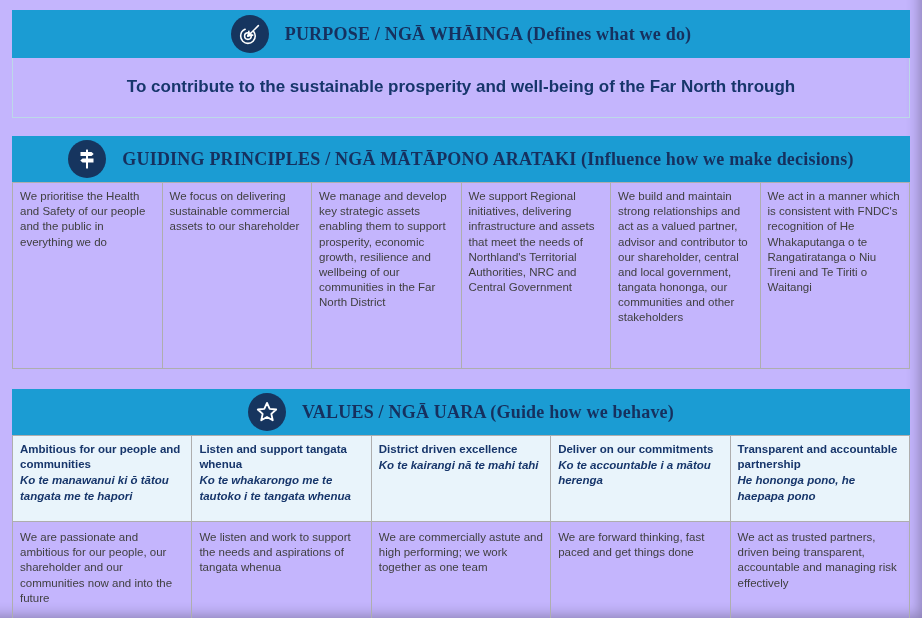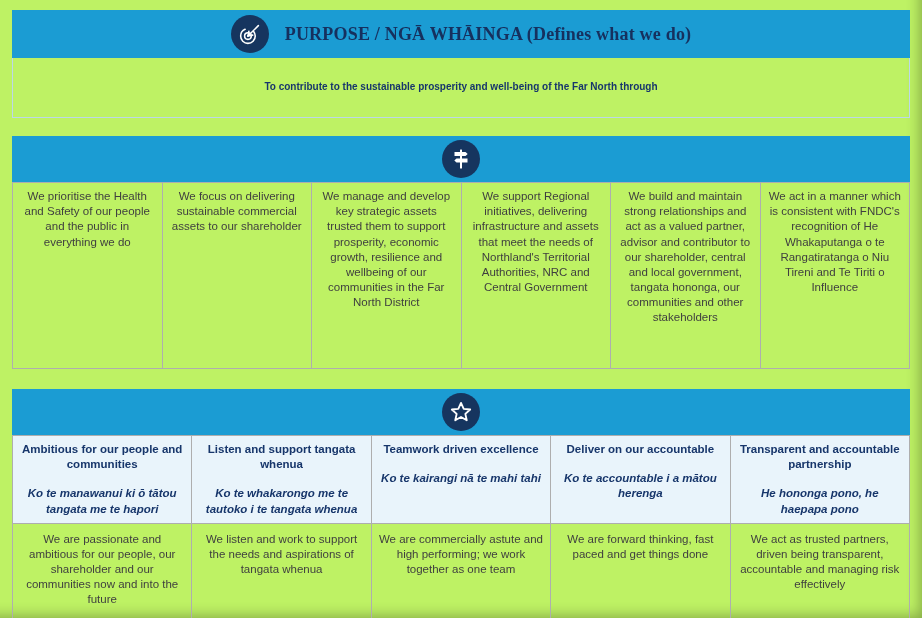--- a/index.html
+++ b/index.html
@@ -5,21 +5,21 @@
   * { box-sizing: border-box; margin: 0; padding: 0; }
   html, body { background: #ffffff; }
   body {
     width: 922px; height: 618px;
     font-family: "Liberation Sans", sans-serif;
     color: #3f3f3f;
   }
   .page {
     width: 922px; height: 618px;
     padding: 10px 12px 6px 12px;
-    background: #bef264;
+    background: #c4b5fd;
     box-shadow: inset -12px -12px 14px -10px rgba(0,0,0,0.30);
   }
   
   .section-header {
     background: #1b9cd3;
     height: 48px;
     display: flex;
     align-items: center;
     justify-content: center;
     gap: 16px;
@@ -44,31 +44,30 @@
     height: 60px;
     border: 1px solid #bcd8e8;
     border-top: none;
     display: flex;
     flex-direction: column;
     align-items: center;
     justify-content: center;
     text-align: center;
     color: #17366b;
     font-weight: bold;
-    font-size: 10px;
+    font-size: 17px;
     line-height: 1.45;
   }
   .gap18 { height: 18px; }
   .gap20 { height: 20px; }
   
   table { width: 100%; border-collapse: collapse; table-layout: fixed; }
   td {
     border: 1px solid #aeaeae;
     vertical-align: top;
-    text-align: center;
     font-size: 11.5px;
     line-height: 1.32;
     color: #3f3f3f;
     padding: 6px 7px;
   }
   .principles-table td { height: 186px; }
   
   .values-table .heading-row td {
     background: #e9f4fb;
     height: 86px;
@@ -77,21 +76,21 @@
   .value-en {
     font-weight: bold;
     color: #17366b;
     font-size: 11.5px;
   }
   .value-mi {
     font-weight: bold;
     font-style: italic;
     color: #17366b;
     font-size: 11.5px;
-    margin-top: 14px;
+    margin-top: 1px;
   }
 </style>
 </head>
 <body>
 
 <div class="page">
 
   <div class="section-header">
     <span class="icon-circle">
       <svg viewBox="0 0 24 24" width="25" height="25" fill="none" stroke="#ffffff" stroke-width="1.5" stroke-linecap="round">
@@ -111,60 +110,62 @@
   <div class="gap18"></div>
 
   <div class="section-header short">
     <span class="icon-circle">
       <svg viewBox="0 0 24 24" width="24" height="24" fill="#ffffff">
         <rect x="11" y="2.5" width="2" height="19" rx="0.5"></rect>
         <path d="M5.5 5 h11 l2.2 2 -2.2 2 h-11 z"></path>
         <path d="M18.5 11.5 h-11 l-2.2 2 2.2 2 h11 z"></path>
       </svg>
     </span>
+    <span class="section-title">GUIDING PRINCIPLES / NGĀ MĀTĀPONO ARATAKI (Influence how we make decisions)</span>
   </div>
   <table class="principles-table">
     <tbody>
       <tr>
         <td>We prioritise the Health and Safety of our people and the public in everything we do</td>
         <td>We focus on delivering sustainable commercial assets to our shareholder</td>
-        <td>We manage and develop key strategic assets trusted them to support prosperity, economic growth, resilience and wellbeing of our communities in the Far North District</td>
+        <td>We manage and develop key strategic assets enabling them to support prosperity, economic growth, resilience and wellbeing of our communities in the Far North District</td>
         <td>We support Regional initiatives, delivering infrastructure and assets that meet the needs of Northland's Territorial Authorities, NRC and Central Government</td>
         <td>We build and maintain strong relationships and act as a valued partner, advisor and contributor to our shareholder, central and local government, tangata hononga, our communities and other stakeholders</td>
-        <td>We act in a manner which is consistent with FNDC's recognition of He Whakaputanga o te Rangatiratanga o Niu Tireni and Te Tiriti o Influence</td>
+        <td>We act in a manner which is consistent with FNDC's recognition of He Whakaputanga o te Rangatiratanga o Niu Tireni and Te Tiriti o Waitangi</td>
       </tr>
     </tbody>
   </table>
 
   <div class="gap20"></div>
 
   <div class="section-header short">
     <span class="icon-circle">
       <svg viewBox="0 0 24 24" width="26" height="26" fill="none" stroke="#ffffff" stroke-width="1.7" stroke-linejoin="round">
         <path d="M12 3.6 l2.5 5.5 6 0.6 -4.5 4.05 1.3 5.9 -5.3 -3.1 -5.3 3.1 1.3 -5.9 -4.5 -4.05 6 -0.6 z"></path>
       </svg>
     </span>
+    <span class="section-title">VALUES / NGĀ UARA (Guide how we behave)</span>
   </div>
   <table class="values-table">
     <tbody>
       <tr class="heading-row">
         <td>
           <div class="value-en">Ambitious for our people and communities</div>
           <div class="value-mi">Ko te manawanui ki ō tātou tangata me te hapori</div>
         </td>
         <td>
           <div class="value-en">Listen and support tangata whenua</div>
           <div class="value-mi">Ko te whakarongo me te tautoko i te tangata whenua</div>
         </td>
         <td>
-          <div class="value-en">Teamwork driven excellence</div>
+          <div class="value-en">District driven excellence</div>
           <div class="value-mi">Ko te kairangi nā te mahi tahi</div>
         </td>
         <td>
-          <div class="value-en">Deliver on our accountable</div>
+          <div class="value-en">Deliver on our commitments</div>
           <div class="value-mi">Ko te accountable i a mātou herenga</div>
         </td>
         <td>
           <div class="value-en">Transparent and accountable partnership</div>
           <div class="value-mi">He hononga pono, he haepapa pono</div>
         </td>
       </tr>
       <tr class="body-row">
         <td>We are passionate and ambitious for our people, our shareholder and our communities now and into the future</td>
         <td>We listen and work to support the needs and aspirations of tangata whenua</td>

